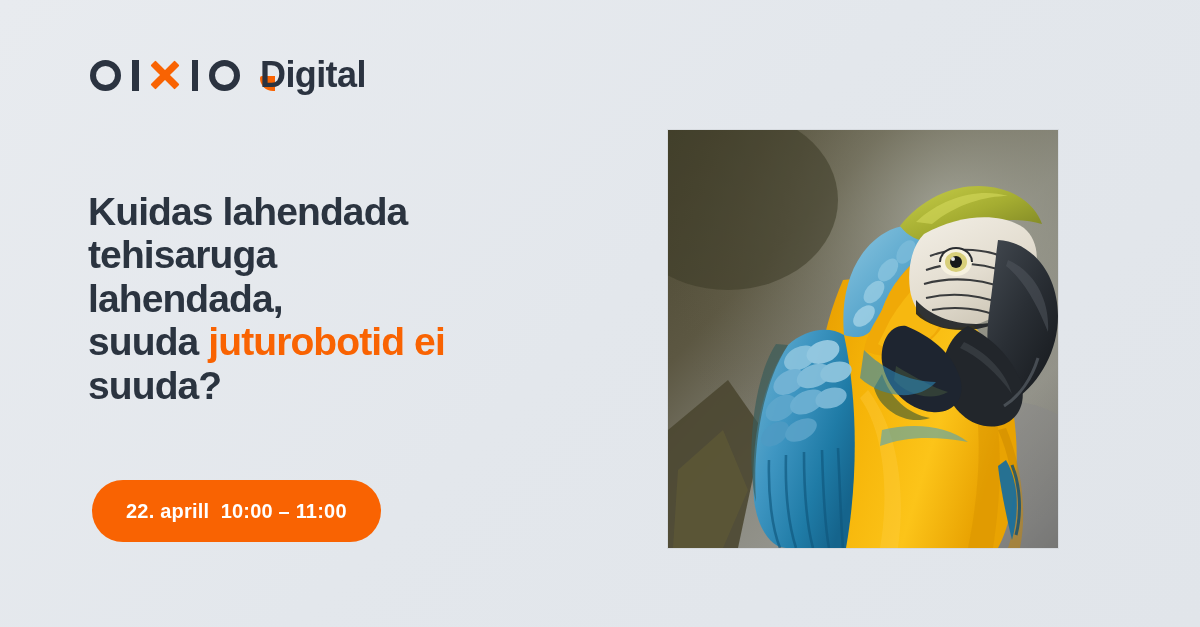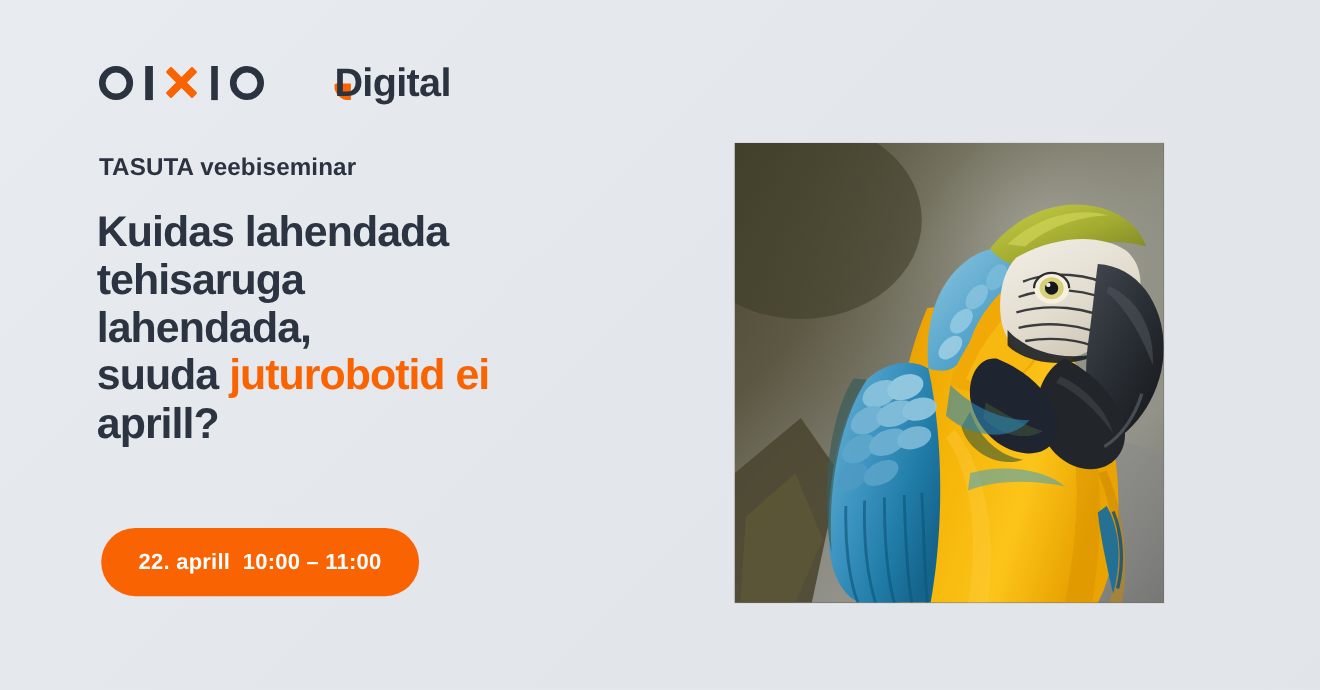--- a/index.html
+++ b/index.html
@@ -34,21 +34,21 @@
     content:""; position:absolute; left:50%; top:50%;
     width:7px; height:34px; background:#f96302;
     border-radius:1px;
   }
   .lm-x::before { transform:translate(-50%,-50%) rotate(45deg); }
   .lm-x::after  { transform:translate(-50%,-50%) rotate(-45deg); }
 
   .logo-word {
     font-size:36px; font-weight:bold; color:#2b3340;
     letter-spacing:-0.6px; line-height:1;
-    position:relative; padding-left:2px;margin-left:44px;
+    position:relative; padding-left:2px;
   }
   .logo-word .d-accent {
     position:absolute; left:2px; bottom:2px;
     width:15px; height:15px;
     background:#f96302;
     border-bottom-left-radius:13px;
     border-top-left-radius:2px;
     z-index:0;
   }
   .logo-word span.wtext { position:relative; z-index:1; }
@@ -101,28 +101,27 @@
       <span class="lm-x"></span>
       <span class="lm-i"></span>
       <span class="lm-o"></span>
     </div>
     <div class="logo-word">
       <span class="d-accent"></span>
       <span class="wtext">Digital</span>
     </div>
   </div>
 
-  <div id="eyebrow">TASUTA veebiseminar</div>
 
   <h1 id="headline">
     <span>Kuidas lahendada</span><br>
     <span>tehisaruga</span><br>
     <span>lahendada,</span><br>
     <span>suuda </span><span class="accent">juturobotid ei</span><br>
-    <span>aprill?</span>
+    <span>suuda?</span>
   </h1>
 
   <button id="cta">22. aprill  10:00 – 11:00</button>
 
   <div id="photo">
     <svg viewBox="0 0 390 418" preserveAspectRatio="xMidYMid slice">
       <defs>
         <linearGradient id="bgGrad" x1="0" y1="0" x2="1" y2="1">
           <stop offset="0%" stop-color="#4a4630"></stop>
           <stop offset="28%" stop-color="#5c5742"></stop>

